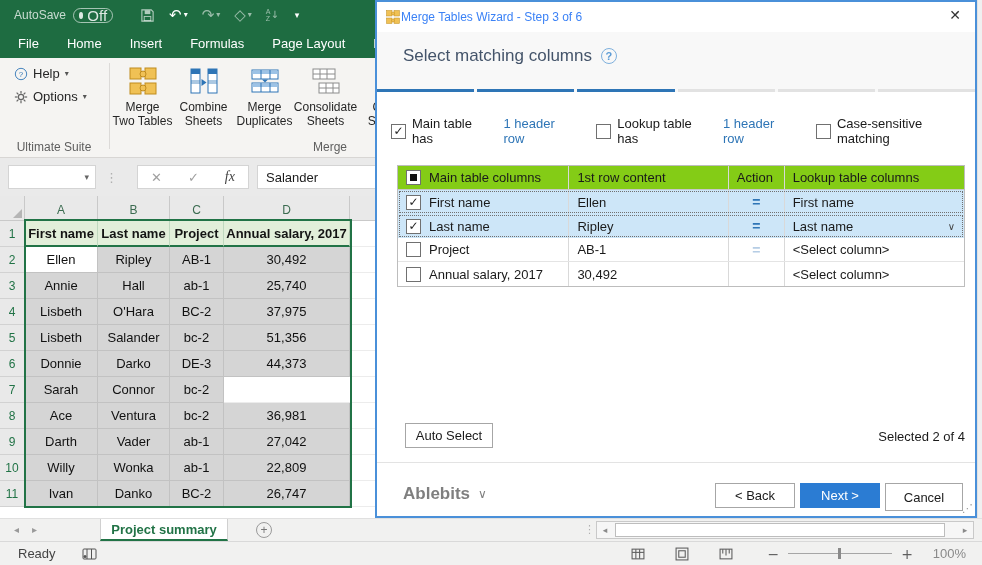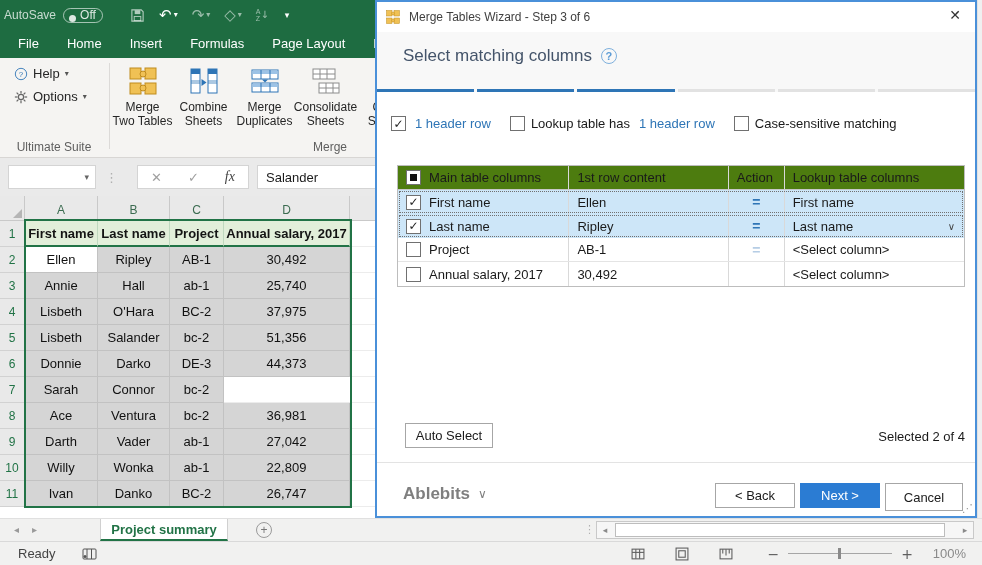--- a/index.html
+++ b/index.html
@@ -1,22 +1,22 @@
 <!DOCTYPE html>
 <html><head>
 <meta charset="utf-8">
 <style>
   *{margin:0;padding:0;box-sizing:border-box}
   html,body{width:982px;height:565px}
   body{font-family:"Liberation Sans","DejaVu Sans",sans-serif;position:relative;overflow:hidden;background:#fff}
   .abs{position:absolute}
   
   .titlebar{left:0;top:0;width:982px;height:30px;background:#1e6c41;display:flex;align-items:center;color:#fff}
-  .autosave{margin-left:4px;display:flex;align-items:center;gap:7px;color:rgba(255,255,255,.75);font-size:12px}
-  .toggle{width:40px;height:15px;border:1px solid rgba(255,255,255,.6);border-radius:8px;display:flex;align-items:flex-end;gap:4px;padding:0 5px;font-size:12px;color:rgba(255,255,255,.85)}
+  .autosave{margin-left:14px;display:flex;align-items:center;gap:7px;color:rgba(255,255,255,.75);font-size:12px}
+  .toggle{width:40px;height:15px;border:1px solid rgba(255,255,255,.6);border-radius:8px;display:flex;align-items:center;gap:4px;padding:0 5px;font-size:15px;color:rgba(255,255,255,.85)}
   .knob{width:7px;height:7px;border-radius:50%;background:rgba(255,255,255,.85)}
   .qat{display:flex;align-items:center;margin-left:20px}
   .qbtn{display:flex;align-items:center;padding:0 7px;font-size:15px;font-family:"DejaVu Sans",sans-serif;line-height:30px}
   .dim{color:rgba(255,255,255,.55)}.lit{color:#fff}
   .dd{font-size:8px;margin-left:2px}
   .azwrap{display:flex;flex-direction:column;font-size:7px;line-height:7px;font-family:"Liberation Sans",sans-serif}
   
   .ribbon-tabs{left:0;top:30px;width:982px;height:28px;background:#1e6c41;display:flex;align-items:center;color:#fff;font-size:13px}
   .rtab{padding:0 14px;line-height:28px}
   .rtab:first-child{margin-left:4px}
@@ -73,37 +73,37 @@
   .vicon{margin-right:30px;display:flex;align-items:center}
   .zsym{color:#5f5f5f;font-size:14px;padding:0 5px;font-family:"DejaVu Sans",sans-serif}
   .ztrack{width:104px;height:1px;background:#a6a6a6;position:relative;margin:0 4px}
   .zthumb{position:absolute;left:50px;top:-5px;width:3px;height:11px;background:#8a8a8a}
   .zlabel{color:#8a8a8a;margin-left:10px;width:38px;text-align:right}
   .right-sliver{left:977px;top:0;width:5px;height:518px;background:#f0f0f0;border-left:1px solid #e2e2e2}
   
   .dialog{left:375px;top:0;width:602px;height:518px;background:#fff;border:2px solid #4a90d9}
   .dlg-titlebar{position:absolute;left:0;top:0;right:0;height:30px;background:#fff;display:flex;align-items:center}
   .dlg-icon{margin-left:8px;display:flex}
-  .dlg-title{margin-left:8px;font-size:12px;color:#404040}
+  .dlg-title{font-size:12px;color:#3b82f6}
   .dlg-close{position:absolute;right:14px;top:5px;font-size:14px;color:#333;font-family:"DejaVu Sans",sans-serif}
   .dlg-header{position:absolute;left:0;top:30px;right:0;height:60px;background:#f8f8f8}
   .dlg-heading{position:absolute;left:26px;top:14px;font-size:17px;color:#44546a;display:flex;align-items:center;gap:9px}
   .help-circle{width:16px;height:16px;border-radius:50%;border:1px solid #7eb0dd;color:#5b9bd5;font-size:11px;display:flex;align-items:center;justify-content:center;font-weight:bold}
   .progress{position:absolute;left:0;right:0;bottom:0;display:flex;gap:3px}
   .pseg{flex:1;height:3px;background:#e2e2e2}
   .pseg.done{background:#2e75b6}
   .options-row{position:absolute;left:14px;top:114px;display:flex;gap:19px;font-size:13px;color:#1a1a1a;align-items:center}
   .opt{display:flex;align-items:center;gap:6px}
   .cb{width:15px;height:15px;border:1px solid #707070;background:#fff;display:flex;align-items:center;justify-content:center;flex:0 0 auto}
   .cb.checked::after{content:"✓";font-size:12px;font-weight:bold;color:#222}
   .cb.indet::after{content:"";width:7px;height:7px;background:#111}
   .opt .link{color:#2e75b6;margin-left:3px}
   .mgrid{position:absolute;left:20px;top:163px;width:568px;border:1px solid #bdbdbd}
   .mrow{display:flex;height:24px;align-items:stretch;background:#fff}
-  .mrow.header{background:#4d7c0f;border-bottom:1px solid #c8c8c8}
+  .mrow.header{background:#84cc16;border-bottom:1px solid #c8c8c8}
   .mrow.rowline{border-bottom:1px solid #e4e4e4}
   .mrow.sel{background:#cde6f8;outline:1px dotted #707070;outline-offset:-2px}
   .mcell{display:flex;align-items:center;padding-left:8px;border-right:1px solid #d9d9d9;font-size:13px;color:#1a1a1a;gap:8px}
   .mc1{width:172px}.mc2{width:160px}.mc3{width:56px;justify-content:center;padding-left:0}.mc4{width:180px;border-right:none;position:relative}
   .eq{color:#2e75b6;font-weight:bold;font-size:14px}
   .eq.faded{color:#b6cde5}
   .combo-arrow{position:absolute;right:9px;color:#444;font-size:10px;font-family:"DejaVu Sans",sans-serif}
   .btn{display:flex;align-items:center;justify-content:center;background:#fff;border:1px solid #a6a6a6;font-size:13px;color:#1a1a1a}
   .btn-auto{position:absolute;left:28px;top:421px;width:88px;height:25px}
   .btn-unselect{position:absolute;left:128px;top:421px;width:95px;height:25px}
@@ -501,20 +501,21 @@
       <div class="pseg done"></div>
       <div class="pseg"></div>
       <div class="pseg"></div>
       <div class="pseg"></div>
     </div>
   </div>
 
   <div class="options-row">
     <div class="opt">
       <span class="cb checked"></span>
+      <span>Main table has</span>
       <span class="link">1 header row</span>
     </div>
     <div class="opt">
       <span class="cb"></span>
       <span>Lookup table has</span>
       <span class="link">1 header row</span>
     </div>
     <div class="opt">
       <span class="cb"></span>
       <span>Case-sensitive matching</span>

